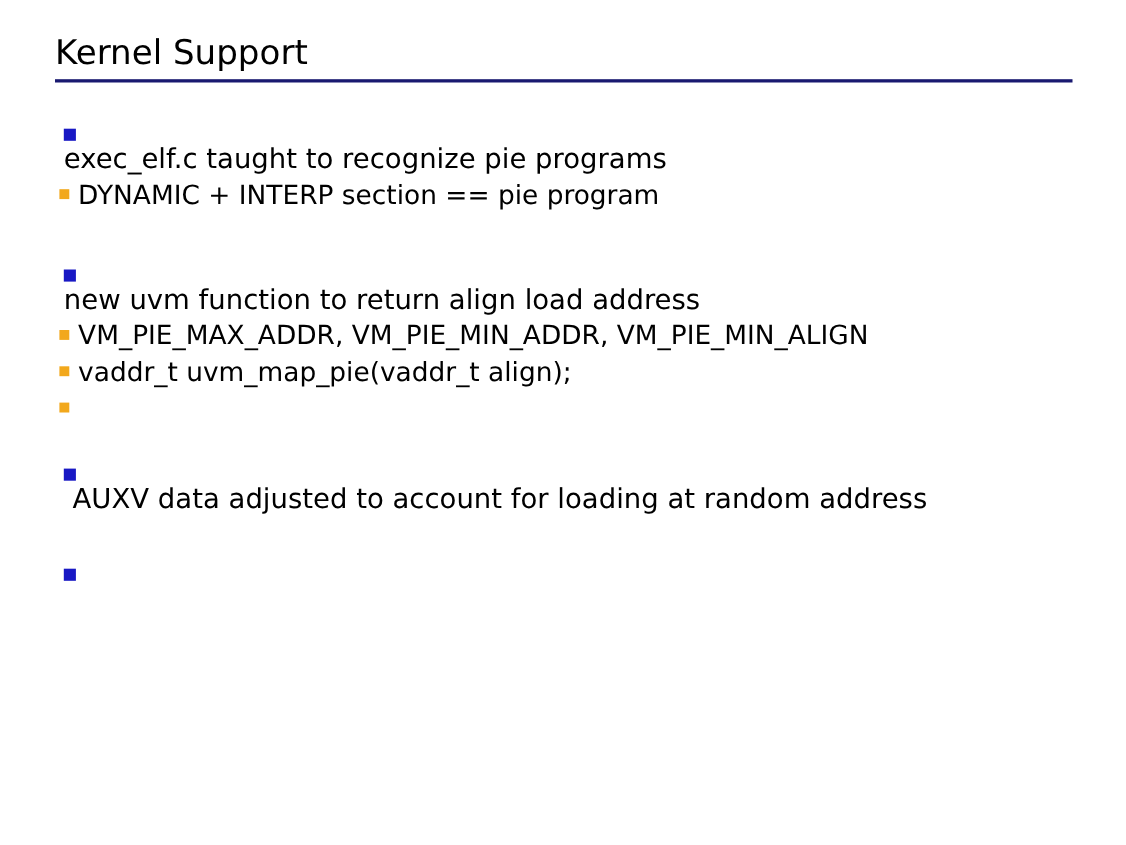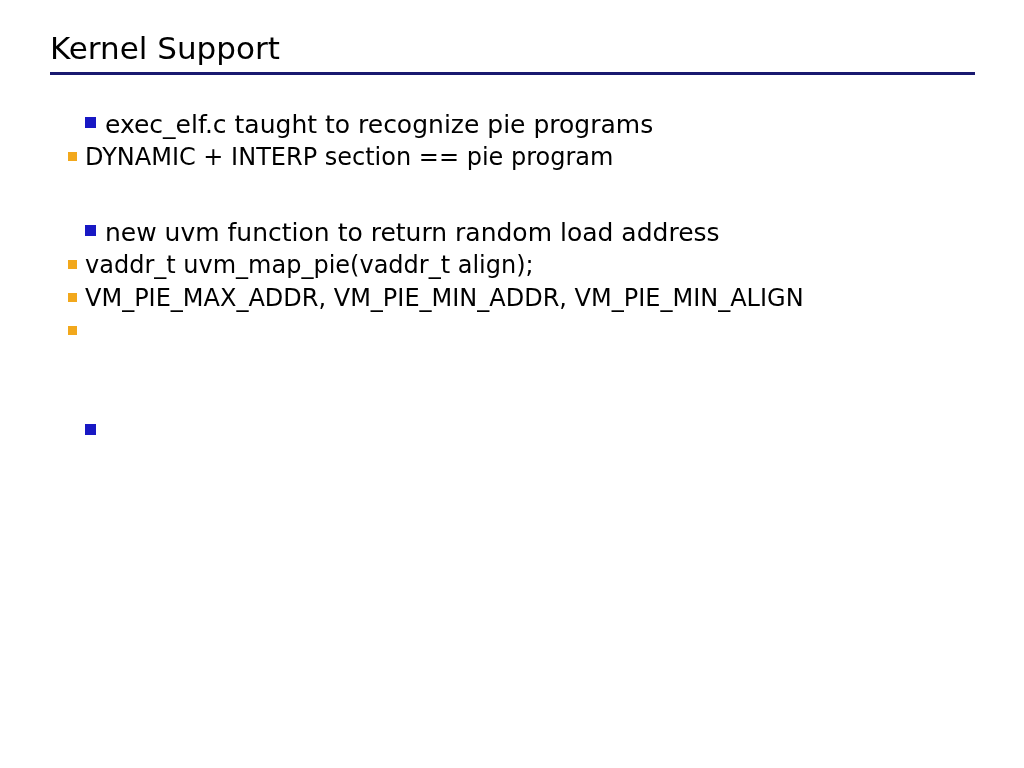--- a/index.html
+++ b/index.html
@@ -55,41 +55,42 @@
     width: 1024px;
   }
 
   .bullet-row {
     display: flex;
     align-items: flex-start;
   }
 
   
   .lvl1 {
-    padding-left: 85px;
+    padding-left: 58px;
     margin-bottom: 0px;
+    flex-direction: column;
   }
   .lvl1 .marker {
     width: 11px;
     height: 11px;
     flex: 0 0 11px;
     background: #1818C4;
     margin-top: 9px;
     margin-right: 9px;
   }
   .lvl1 .btext {
     font-size: 25px;
     line-height: 33px;
     color: #000000;
     white-space: pre;
   }
 
   
   .lvl2 {
-    padding-left: 68px;
+    padding-left: 54px;
   }
   .lvl2 .marker {
     width: 9px;
     height: 9px;
     flex: 0 0 9px;
     background: #F2A81C;
     margin-top: 11px;
     margin-right: 8px;
   }
   .lvl2 .btext {
@@ -123,37 +124,43 @@
         <span class="marker"></span>
         <span class="btext">DYNAMIC + INTERP section == pie program</span>
       </div>
     </div>
 
     <div class="gap-group"></div>
 
     <div>
       <div class="bullet-row lvl1">
         <span class="marker"></span>
-        <span class="btext">new uvm function to return random load address</span>
+        <span class="btext">new uvm function to return align load address</span>
+      </div>
+      <div class="bullet-row lvl2">
+        <span class="marker"></span>
+        <span class="btext">VM_PIE_MAX_ADDR, VM_PIE_MIN_ADDR, VM_PIE_MIN_ALIGN</span>
       </div>
       <div class="bullet-row lvl2">
         <span class="marker"></span>
         <span class="btext">vaddr_t uvm_map_pie(vaddr_t align);</span>
-      </div>
-      <div class="bullet-row lvl2">
-        <span class="marker"></span>
-        <span class="btext">VM_PIE_MAX_ADDR, VM_PIE_MIN_ADDR, VM_PIE_MIN_ALIGN</span>
       </div>
       <div class="bullet-row lvl2">
         <span class="marker"></span>
       </div>
     </div>
 
     <div class="gap-group"></div>
 
+    <div>
+      <div class="bullet-row lvl1">
+        <span class="marker"></span>
+        <span class="btext"> AUXV data adjusted to account for loading at random address</span>
+      </div>
+    </div>
 
     <div class="gap-small"></div>
 
     <div>
       <div class="bullet-row lvl1">
         <span class="marker"></span>
       </div>
     </div>
 
   </div>

